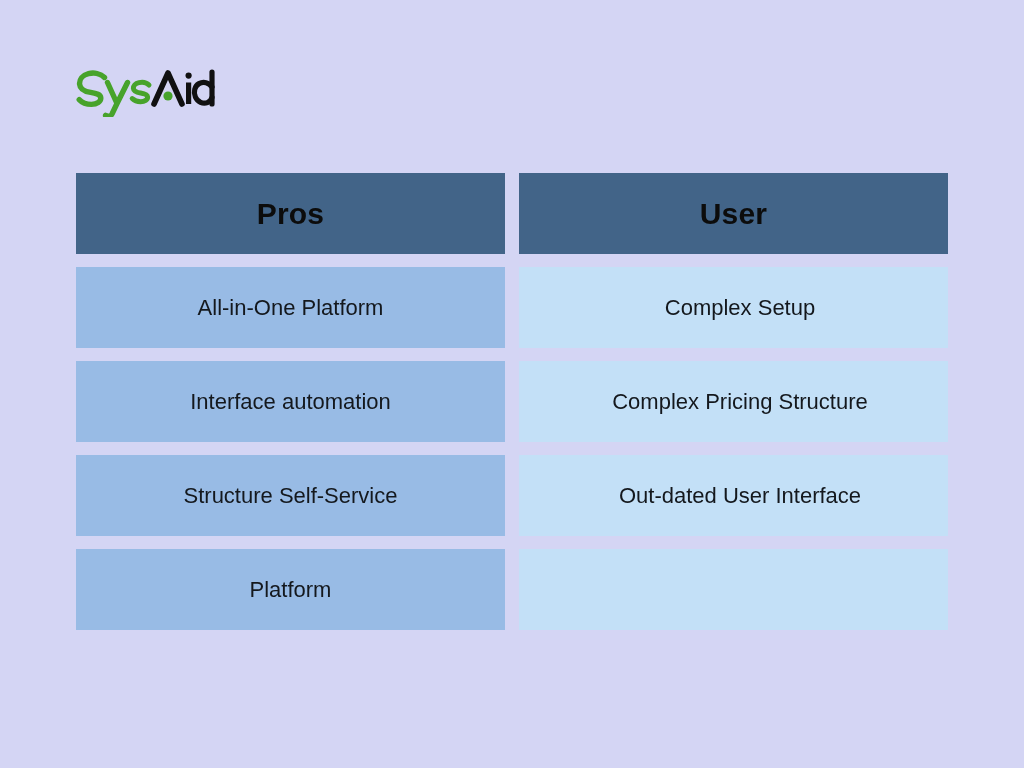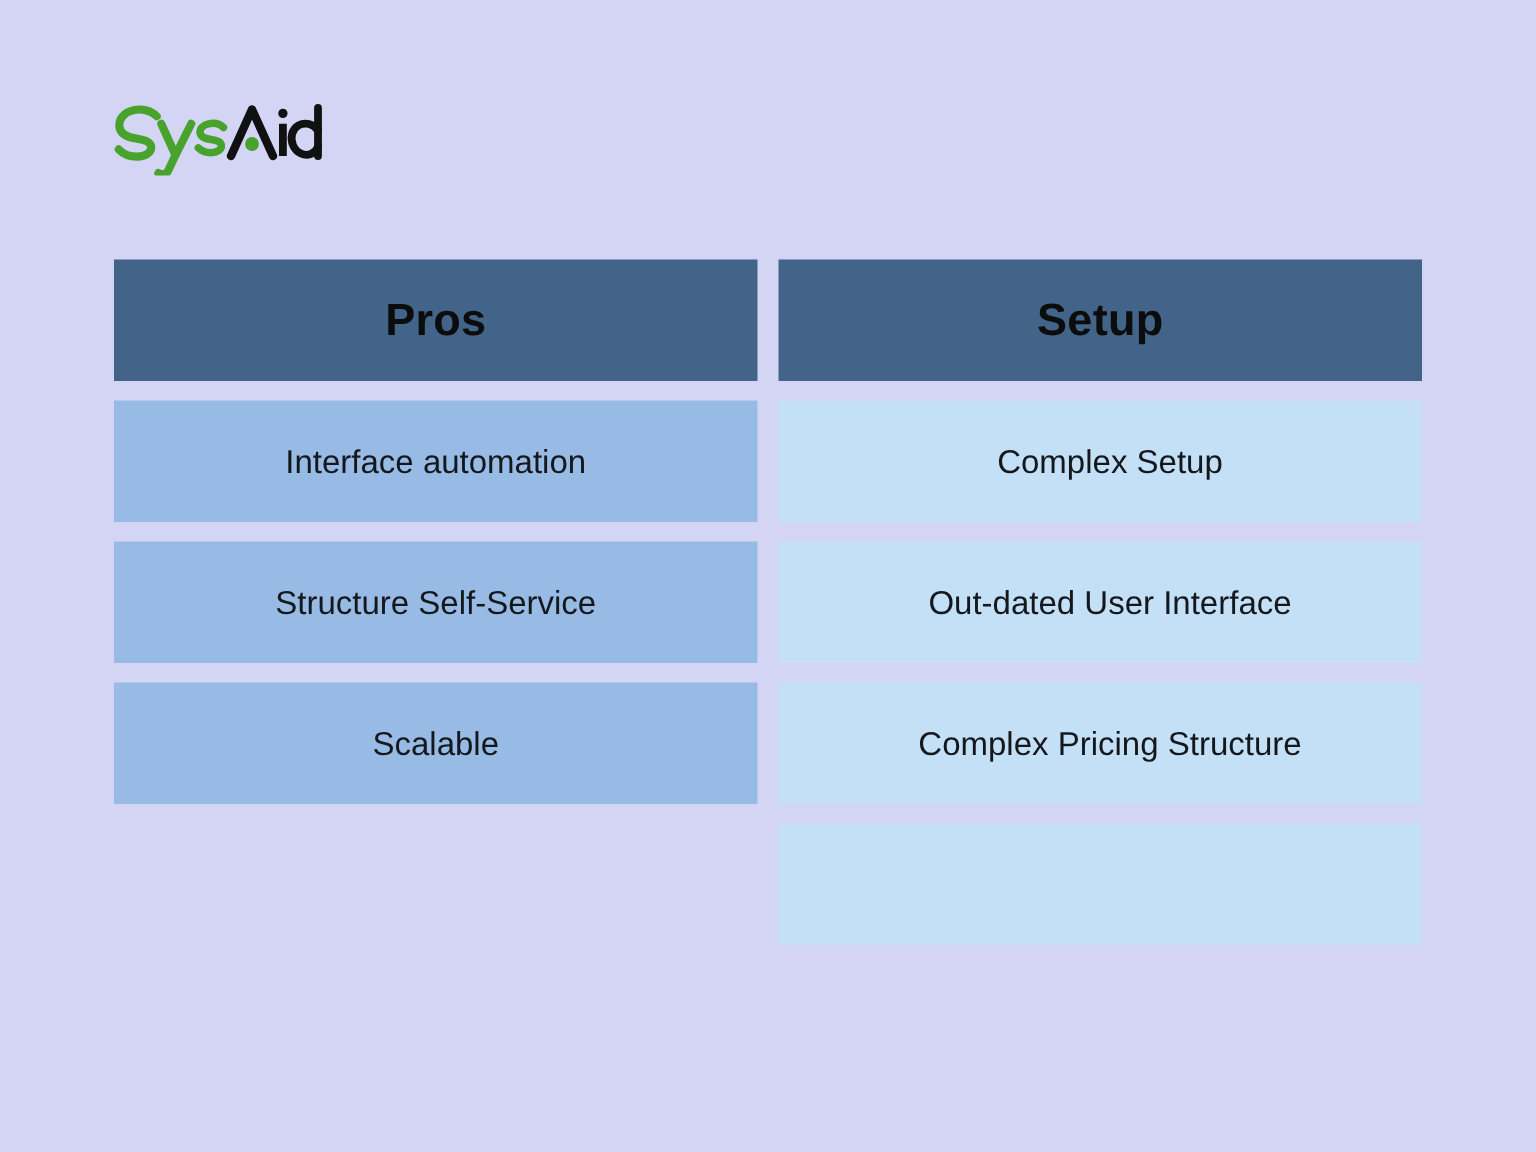--- a/index.html
+++ b/index.html
@@ -100,27 +100,28 @@
       <path d="M136.0 7.0 L136.0 39.0" fill="none" stroke="#111111" stroke-width="5.2" stroke-linecap="round"></path>
       <path d="M136.0 22.0 C133.0 17.4 127.4 16.2 123.0 18.6 C118.6 21.0 117.2 27.0 119.4 32.0
                C121.6 37.0 127.0 39.4 131.4 37.6 C134.0 36.5 135.4 34.6 136.0 32.6" fill="none" stroke="#111111" stroke-width="5.2" stroke-linecap="round"></path>
     </svg>
   </div>
 
   <div class="table">
 
     <div class="column col-pros">
       <div class="header-cell">Pros</div>
+      <div class="body-cell">All-in-One Platform</div>
       <div class="body-cell">Interface automation</div>
       <div class="body-cell">Structure Self-Service</div>
-      <div class="body-cell">Scalable</div>
+      <div class="body-cell">Platform</div>
     </div>
 
     <div class="column col-cons">
-      <div class="header-cell">Setup</div>
+      <div class="header-cell">User</div>
       <div class="body-cell">Complex Setup</div>
+      <div class="body-cell">Complex Pricing Structure</div>
       <div class="body-cell">Out-dated User Interface</div>
-      <div class="body-cell">Complex Pricing Structure</div>
       <div class="body-cell"></div>
     </div>
 
   </div>
 </div>
 
 </body></html>

